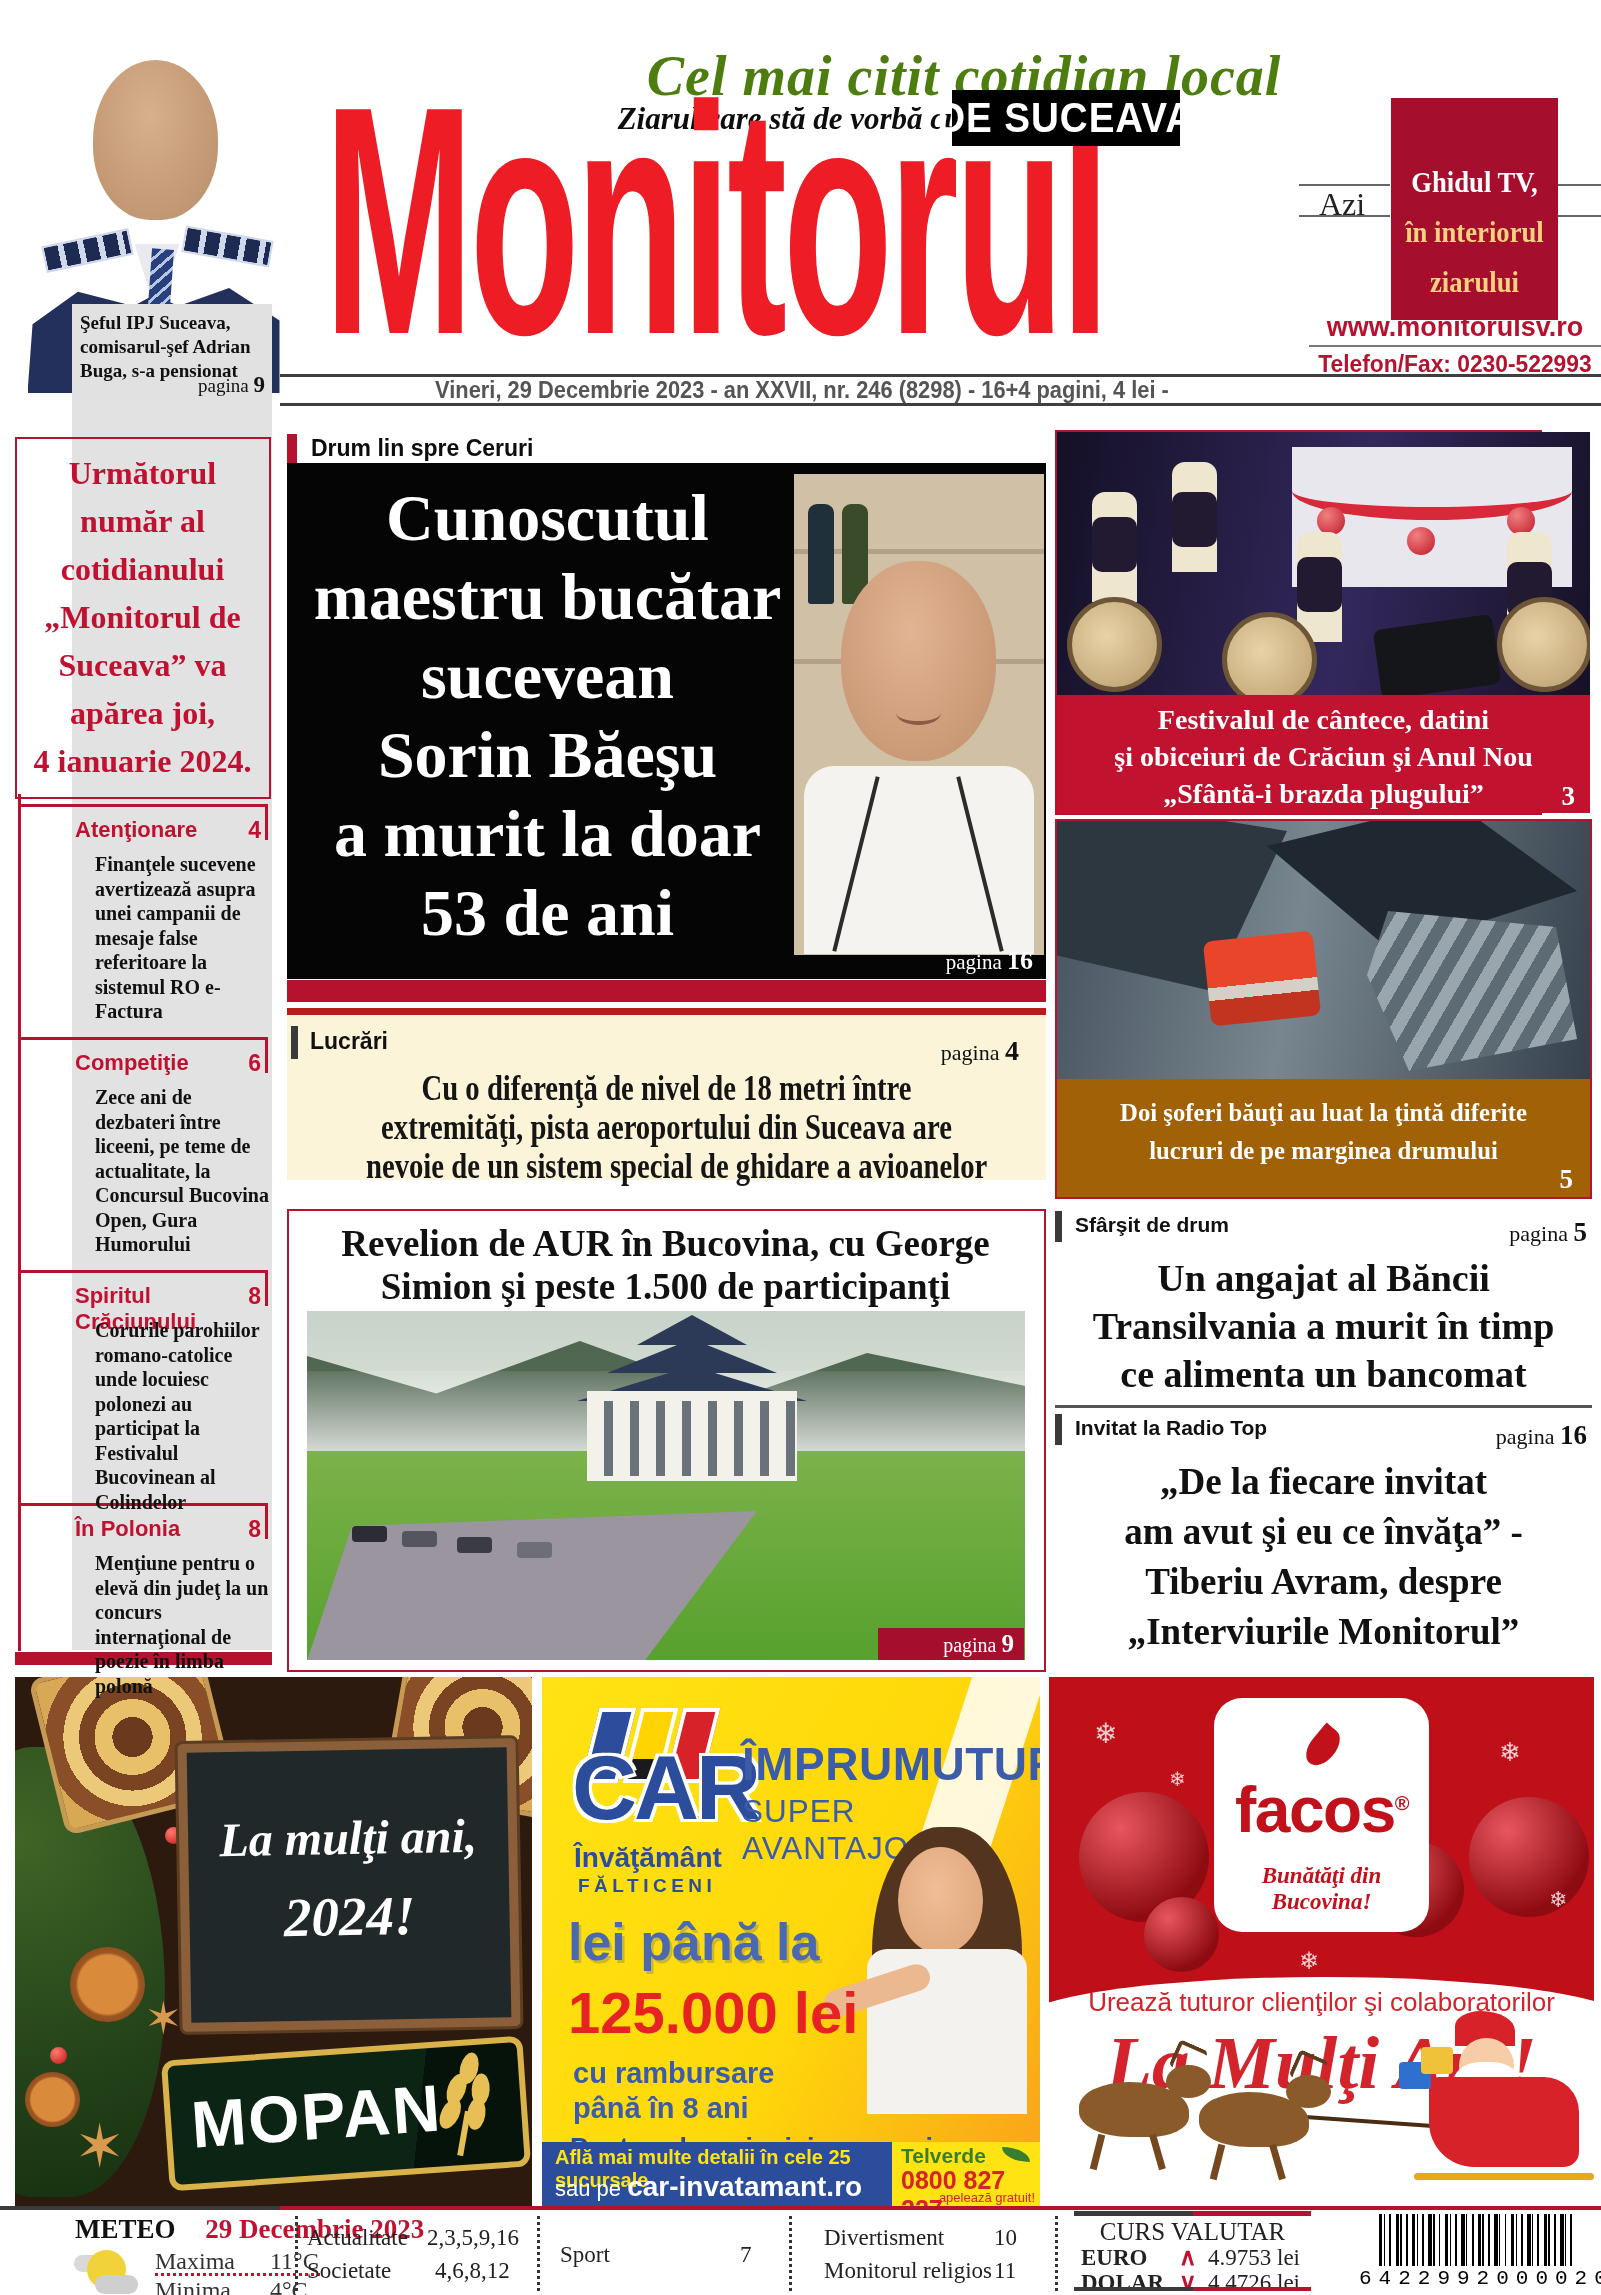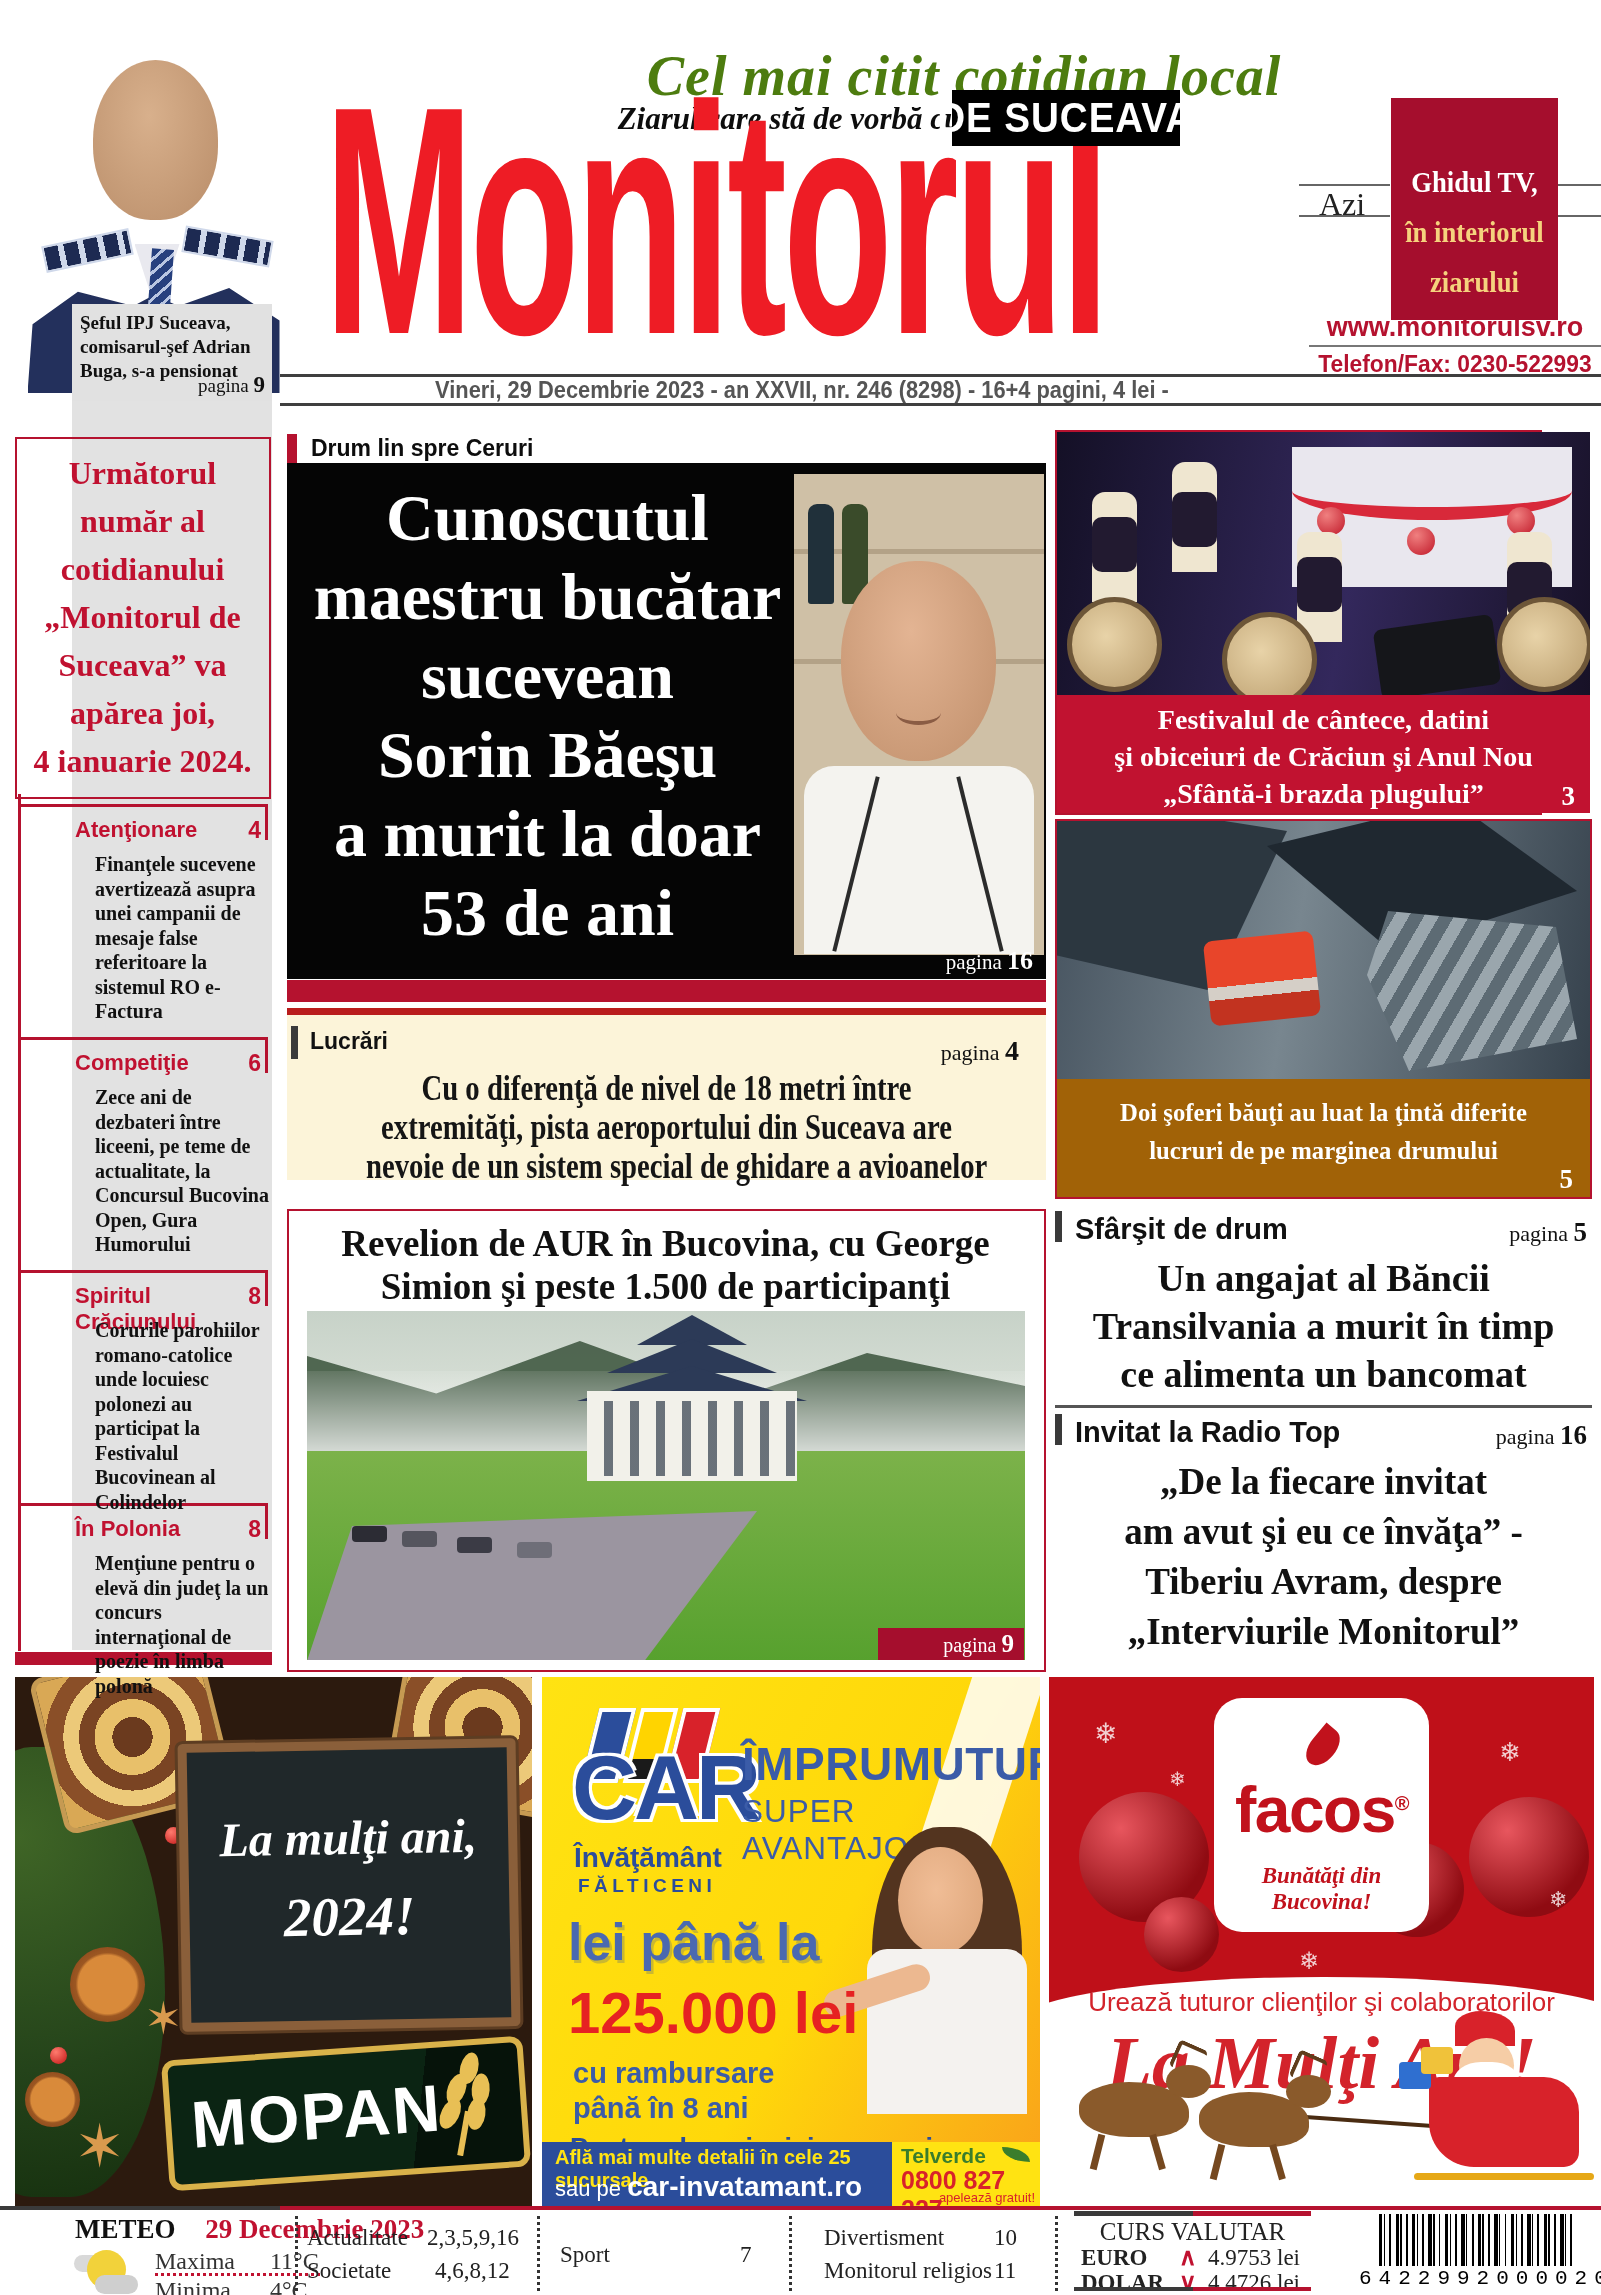--- a/index.html
+++ b/index.html
@@ -116,21 +116,21 @@
   .crash{left:1055px;top:819px;width:537px;height:380px;border:2px solid #b5122f;box-sizing:border-box;}
   .crash-photo{position:absolute;left:0;top:0;width:533px;height:258px;background:linear-gradient(100deg,#46535f,#78868f 45%,#35414c);overflow:hidden;}
   .crash-photo .c1{position:absolute;left:-20px;top:-30px;width:250px;height:200px;background:#2c3740;clip-path:polygon(0 0,100% 20%,70% 100%,0 80%);}
   .crash-photo .c2{position:absolute;left:210px;top:-20px;width:310px;height:150px;background:#1f2830;clip-path:polygon(0 30%,60% 0,100% 60%,40% 100%);}
   .crash-photo .tail{position:absolute;left:150px;top:115px;width:110px;height:85px;border-radius:9px;background:linear-gradient(#e8452a 0 55%,#d5cfc7 55% 70%,#c23320 70%);transform:rotate(-6deg);}
   .crash-photo .crum{position:absolute;left:310px;top:90px;width:210px;height:160px;background:repeating-linear-gradient(120deg,#9aa6ad 0 13px,#5d6b74 13px 26px);clip-path:polygon(10% 0,90% 10%,100% 80%,20% 100%,0 40%);}
   .crash-cap{position:absolute;left:0;top:258px;width:533px;height:118px;background:#a16207;}
   .crash-line{position:absolute;left:0;width:533px;text-align:center;color:#fff;font-weight:bold;font-size:26px;line-height:38px;transform:scaleX(.95);white-space:nowrap;}
   .crash-pg{position:absolute;right:17px;bottom:2px;color:#fff;font-weight:bold;font-size:27px;}
   .rc-kicker .acc{position:absolute;width:7px;height:31px;background:#3a3a3a;}
-  .rc-kicker .t{position:absolute;left:20px;top:2px;font-family:"Liberation Sans",sans-serif;font-weight:bold;font-size:29px;white-space:nowrap;}
+  .rc-kicker .t{position:absolute;left:20px;top:2px;font-family:"Liberation Sans",sans-serif;font-weight:bold;font-size:21px;white-space:nowrap;}
   .rc-kicker .pg{position:absolute;right:5px;top:6px;font-size:22px;white-space:nowrap;}
   .rc-kicker .pg b{font-size:27px;}
   .bank-kicker{left:1055px;top:1211px;width:537px;height:35px;}
   .bank-line{position:absolute;left:1055px;width:537px;text-align:center;font-weight:bold;font-size:38px;line-height:48px;white-space:nowrap;}
   .rc-divider{left:1055px;top:1405px;width:537px;height:2.5px;background:#555;}
   .radio-kicker{left:1055px;top:1414px;width:537px;height:35px;}
   .radio-line{position:absolute;left:1055px;width:537px;text-align:center;font-weight:bold;font-size:37px;line-height:50px;white-space:nowrap;}
 
   
   .ad-mopan{left:14.5px;top:1677px;width:517px;height:529px;background:#2c1a0e;overflow:hidden;}

